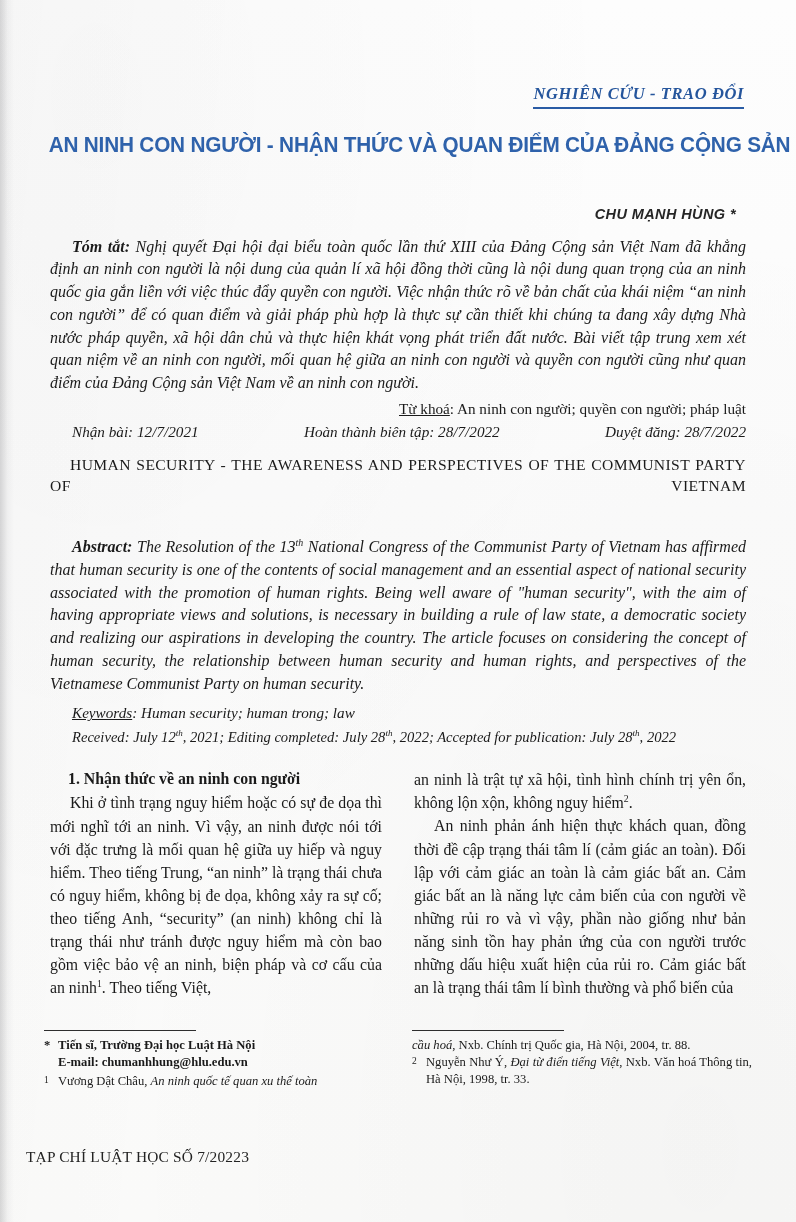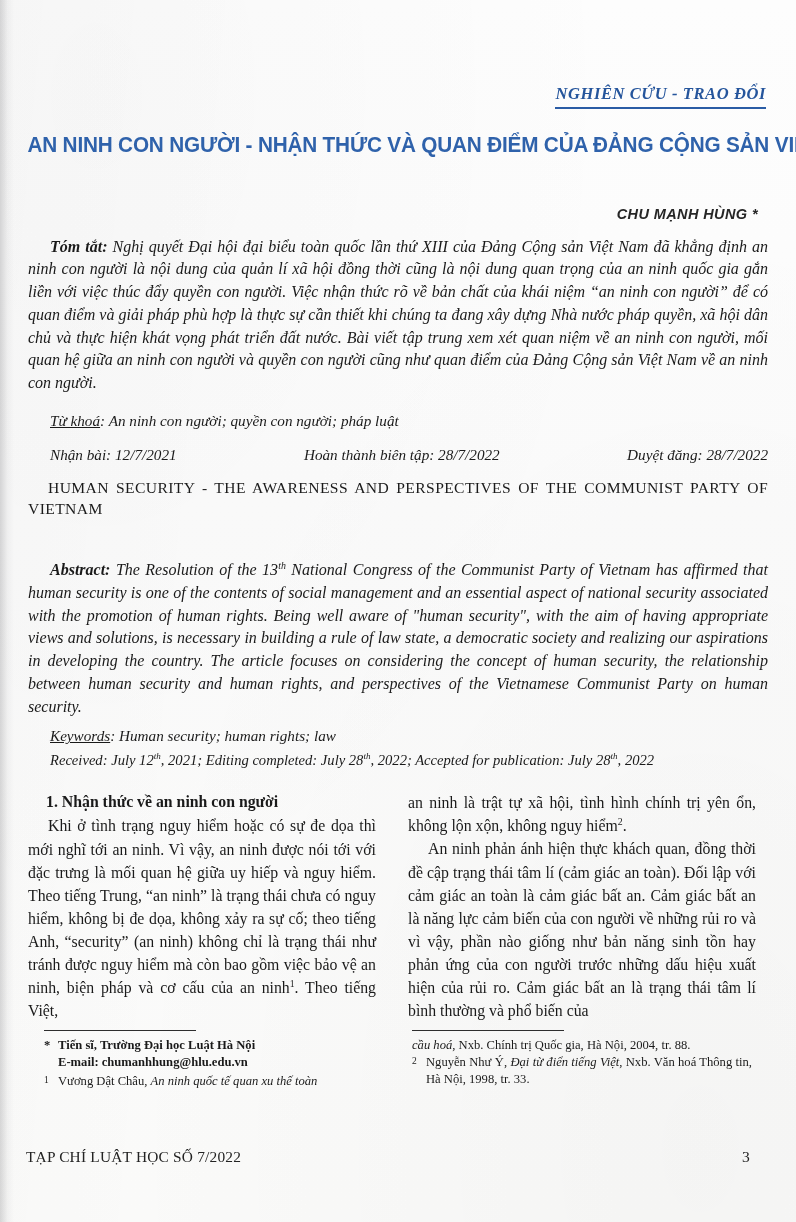--- a/index.html
+++ b/index.html
@@ -29,21 +29,21 @@
       linear-gradient(95deg, rgba(0,0,0,0.012) 0%, rgba(0,0,0,0) 30%);
   }
   
   .binding {
     position:absolute; left:0; top:0; width:14px; height:100%;
     background: linear-gradient(90deg, rgba(90,90,95,0.22), rgba(120,120,125,0.06) 55%, rgba(0,0,0,0));
   }
 
   .content {
     position: relative;
-    padding: 0 14px;
+    padding: 0 36px;
     height: 100%;
     border-radius: 10px;
   }
 
   
   .runhead {
     text-align: right;
     padding-top: 84px;
     padding-right: 16px;
   }
@@ -96,31 +96,31 @@
     font-style: italic;
     font-size: 16px;
     line-height: 1.42;
     text-align: justify;
     text-indent: 22px;
     hyphens: none;
   }
   .abs-para b { font-weight: bold; font-style: italic; }
 
   .meta-line {
-    margin-top: 15px;
-    padding: 0 14px;
-    font-style: italic;
+    margin-top: 3px;
+    padding: 0 14px;
     font-size: 15.2px;
     line-height: 1.45;
     text-indent: 22px;
+    text-align: right;
   }
   .meta-line .u { text-decoration: underline; }
 
   .dates {
-    margin-top: 14px;
+    margin-top: 3px;
     padding: 0 14px 0 36px;
     display: flex;
     justify-content: space-between;
     font-style: italic;
     font-size: 15.2px;
   }
   .dates span { white-space: nowrap; }
 
   
   .en-title {
@@ -215,21 +215,20 @@
   .fn-cont { font-size: 12.6px; line-height: 1.36; }
   .fn-cont i { font-style: italic; }
 
   
   .footer {
     position: absolute;
     left: 26px;
     right: 26px;
     top: 1148px;
     display: flex;
-    justify-content: space-between;
     align-items: baseline;
     font-size: 15.4px;
     letter-spacing: 0.2px;
     color: #232323;
   }
   .footer-page { font-size: 15.6px; padding-right: 20px; }
 </style>
 </head>
 <body>
 
@@ -258,21 +257,21 @@
       <span>Hoàn thành biên tập: 28/7/2022</span>
       <span>Duyệt đăng: 28/7/2022</span>
     </div>
 
     <div class="en-title">HUMAN SECURITY - THE AWARENESS AND PERSPECTIVES OF THE COMMUNIST PARTY OF VIETNAM</div>
 
     <div class="en-abs">
       <p class="abs-para"><b>Abstract:</b><span> The Resolution of the 13</span><sup>th</sup><span> National Congress of the Communist Party of Vietnam has affirmed that human security is one of the contents of social management and an essential aspect of national security associated with the promotion of human rights. Being well aware of "human security", with the aim of having appropriate views and solutions, is necessary in building a rule of law state, a democratic society and realizing our aspirations in developing the country. The article focuses on considering the concept of human security, the relationship between human security and human rights, and perspectives of the Vietnamese Communist Party on human security.</span></p>
     </div>
 
-    <div class="kw-line"><span class="u">Keywords</span><span>: Human security; human rights; law</span></div>
+    <div class="kw-line"><span class="u">Keywords</span><span>: Human security; human trong; law</span></div>
 
     <div class="recv-line"><span>Received: July 12</span><sup>th</sup><span>, 2021; Editing completed: July 28</span><sup>th</sup><span>, 2022; Accepted for publication: July 28</span><sup>th</sup><span>, 2022</span></div>
 
     <div class="columns">
       <div class="col">
         <div class="sec-head">1. Nhận thức về an ninh con người</div>
         <p class="body-para"><span>Khi ở tình trạng nguy hiểm hoặc có sự đe dọa thì mới nghĩ tới an ninh. Vì vậy, an ninh được nói tới với đặc trưng là mối quan hệ giữa uy hiếp và nguy hiểm. Theo tiếng Trung, “an ninh” là trạng thái chưa có nguy hiểm, không bị đe dọa, không xảy ra sự cố; theo tiếng Anh, “security” (an ninh) không chỉ là trạng thái như tránh được nguy hiểm mà còn bao gồm việc bảo vệ an ninh, biện pháp và cơ cấu của an ninh</span><sup>1</sup><span>. Theo tiếng Việt,</span></p>
       </div>
       <div class="col">
         <p class="body-para" style="text-indent:0"><span>an ninh là trật tự xã hội, tình hình chính trị yên ổn, không lộn xộn, không nguy hiểm</span><sup>2</sup><span>.</span></p>

